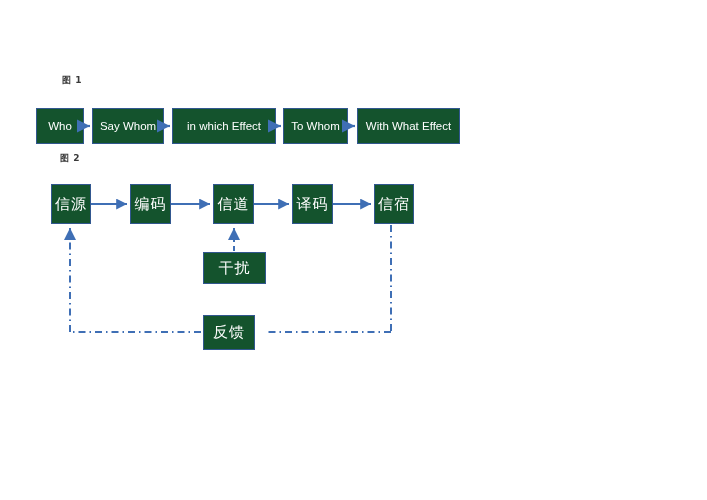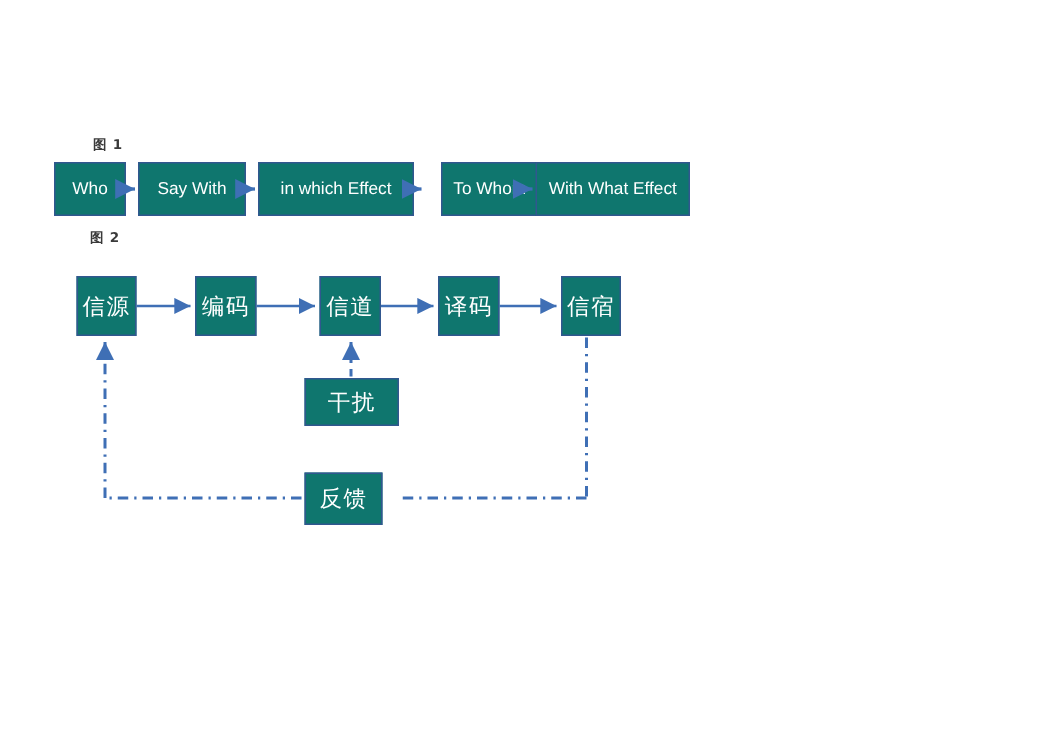--- a/index.html
+++ b/index.html
@@ -27,21 +27,21 @@
     font-size: 9px;
     font-weight: bold;
     color: #3a3a3a;
     letter-spacing: 0.5px;
     white-space: nowrap;
     font-family: "DejaVu Sans", "Liberation Sans", sans-serif;
   }
   .node {
     position: absolute;
     box-sizing: border-box;
-    background: #0f766e;
+    background: #14532d;
     border: 1px solid #31578F;
     color: #FFFFFF;
     display: flex;
     align-items: center;
     justify-content: center;
     text-align: center;
     line-height: 1.1;
     user-select: none;
   }
   .node.latin {
@@ -60,35 +60,35 @@
     width: 707px;
     height: 500px;
     pointer-events: none;
   }
 </style>
 </head>
 <body>
 
 <div id="canvas">
 
-  <div class="fig-label" style="left:62px; top:90px;">图 1</div>
+  <div class="fig-label" style="left:62px; top:74px;">图 1</div>
 
   <div class="node latin" style="left:36px; top:108px; width:48px; height:36px;">
     <span>Who</span>
   </div>
 
   <div class="node latin" style="left:92px; top:108px; width:72px; height:36px;">
-    <span>Say With</span>
+    <span>Say Whom</span>
   </div>
 
   <div class="node latin" style="left:172px; top:108px; width:104px; height:36px;">
     <span>in which Effect</span>
   </div>
 
-  <div class="node latin" style="left:283px; top:108px; width:65px; height:36px;margin-left:11px;">
+  <div class="node latin" style="left:283px; top:108px; width:65px; height:36px;">
     <span>To Whom</span>
   </div>
 
   <div class="node latin" style="left:357px; top:108px; width:103px; height:36px;">
     <span>With What Effect</span>
   </div>
 
   <div class="fig-label" style="left:60px; top:152px;">图 2</div>
 
   <div class="node cjk" style="left:51px; top:184px; width:40px; height:40px;">

